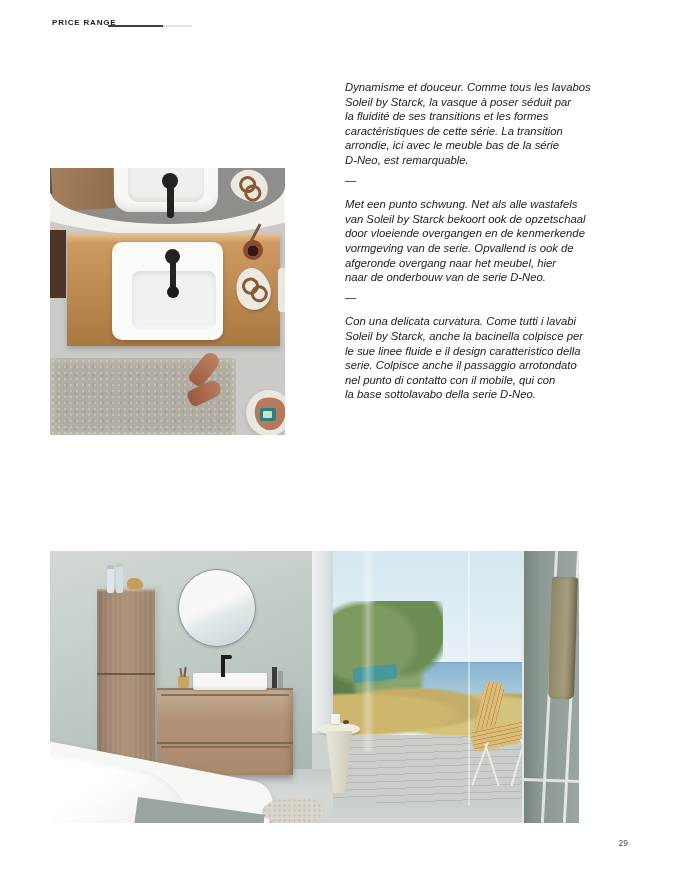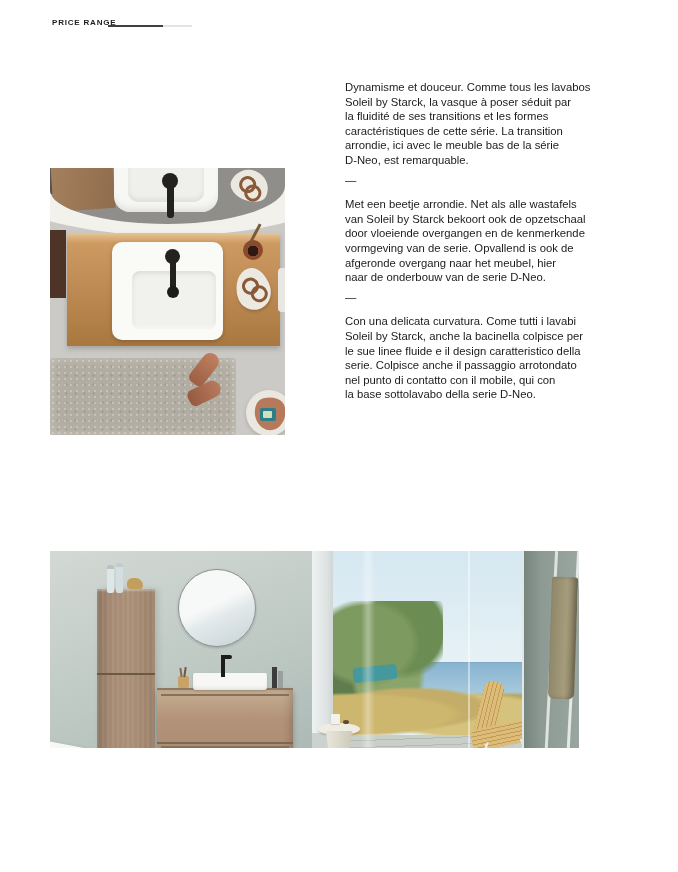--- a/index.html
+++ b/index.html
@@ -1,27 +1,27 @@
 <!DOCTYPE html>
 <html><head>
 <meta charset="utf-8">
 <style>
   html,body{margin:0;padding:0;background:#ffffff;}
-  .page{position:relative;width:678px;height:748px;background:#ffffff;overflow:hidden;
+  .page{position:relative;width:678px;height:872px;background:#ffffff;overflow:hidden;
         font-family:"Liberation Sans",sans-serif;}
 
   
   .pr-label{position:absolute;left:52px;top:18px;font-size:8px;font-weight:bold;
             letter-spacing:.8px;color:#1e1e1e;}
   .pr-bar{position:absolute;left:108px;top:25px;width:84px;height:2px;background:#e4e4e1;}
   .pr-fill{height:2px;background:#3f3f3d;}
 
   
   .textcol{position:absolute;left:345px;top:80px;width:310px;color:#1b1b1b;
-           font-size:11.3px;line-height:14.6px;}
+           font-size:11.3px;line-height:14.6px;font-style:italic;}
   .textcol p{margin:0;white-space:pre-line;}
   .sep{margin:5px 0 10px 0;}
 
   .pagenum{position:absolute;left:600px;top:838px;width:28px;text-align:right;
            font-size:8.5px;color:#4a4a4a;}
 
   
   .photo-top{position:absolute;left:50px;top:168px;width:235px;height:267px;
              overflow:hidden;background:#cbcac6;}
   .pt-band{position:absolute;left:-150px;top:-215px;width:540px;height:283px;
@@ -271,21 +271,21 @@
   </div>
 
   <div class="textcol">
     <p>Dynamisme et douceur. Comme tous les lavabos
 Soleil by Starck, la vasque à poser séduit par
 la fluidité de ses transitions et les formes
 caractéristiques de cette série. La transition
 arrondie, ici avec le meuble bas de la série
 D-Neo, est remarquable.</p>
     <div class="sep">—</div>
-    <p>Met een beetje arrondie. Net als alle wastafels
+    <p>Met een punto schwung. Net als alle wastafels
 van Soleil by Starck bekoort ook de opzetschaal
 door vloeiende overgangen en de kenmerkende
 vormgeving van de serie. Opvallend is ook de
 afgeronde overgang naar het meubel, hier
 naar de onderbouw van de serie D-Neo.</p>
     <div class="sep">—</div>
     <p>Con una delicata curvatura. Come tutti i lavabi
 Soleil by Starck, anche la bacinella colpisce per
 le sue linee fluide e il design caratteristico della
 serie. Colpisce anche il passaggio arrotondato

